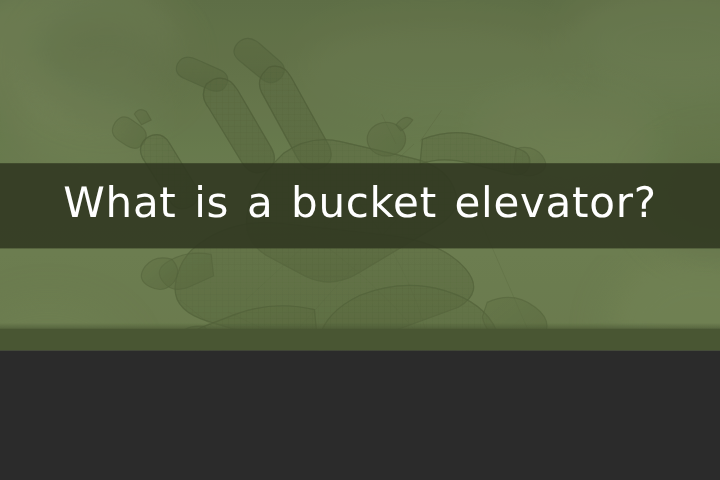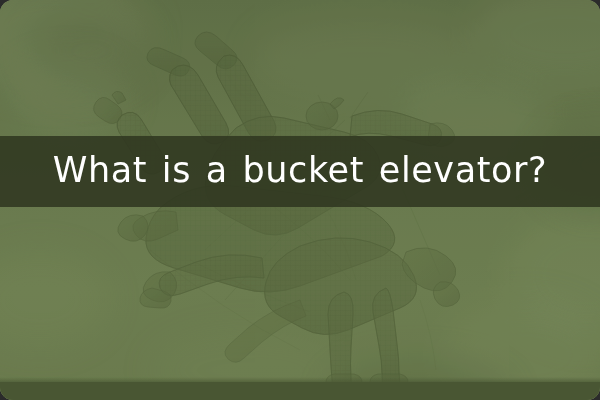--- a/index.html
+++ b/index.html
@@ -8,24 +8,23 @@
     padding: 0;
     background: #2b2b2b;
   }
   body {
     font-family: "DejaVu Sans", sans-serif;
   }
 
   #stage {
     position: relative;
     width: 600px;
-    height: 400px;
+    height: 292px;
     overflow: hidden;
     background: #7b8d5e;
-    border-radius: 13px;
   }
 
   
   .photo-layer {
     position: absolute;
     inset: 0;
   }
 
   .sky-base {
     position: absolute;

